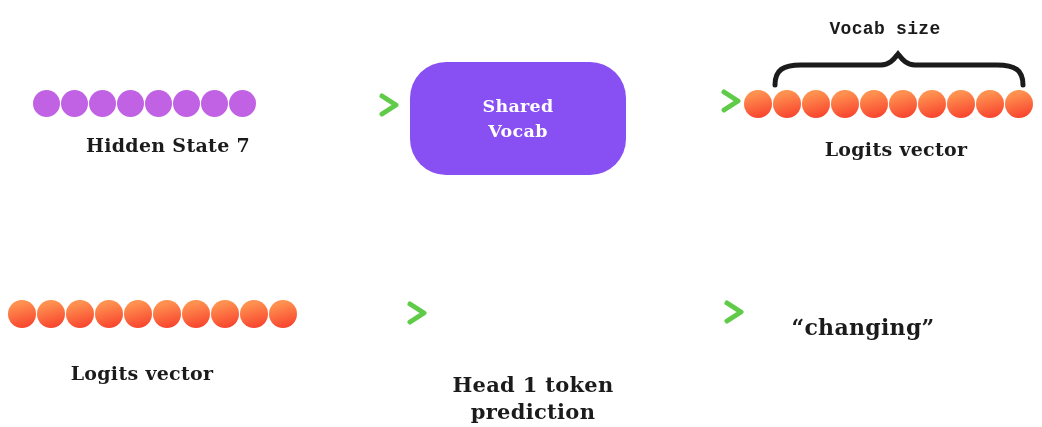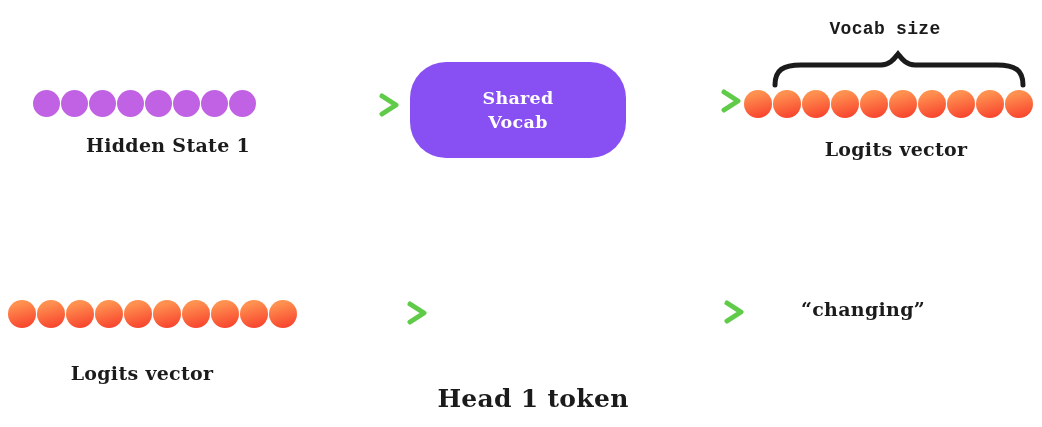--- a/index.html
+++ b/index.html
@@ -20,21 +20,21 @@
     white-space:nowrap;letter-spacing:.3px;text-align:center;
   }
   .lbl.multiline{white-space:normal;line-height:1.3;}
   .node{
     position:absolute;display:flex;flex-direction:column;
     align-items:center;justify-content:center;
     color:var(--box_text,#ffffff);font-weight:bold;text-align:center;
   }
   .node .line{display:block;}
   .node1{
-    left:410px;top:62px;width:216px;height:96px;border-radius:36px;
+    left:410px;top:62px;width:216px;height:113px;border-radius:36px;
     background:var(--box1_bg,#8850f2);
     font-size:17.5px;line-height:1.38;letter-spacing:.3px;
   }
   .node2{
     left:440px;top:277px;width:186px;height:88px;border-radius:34px;
     background:linear-gradient(55deg,var(--box2_from,#2c46c0),var(--box2_to,#b95ade));
     font-size:21px;line-height:1.35;letter-spacing:.4px;
   }
   svg.arrow,svg.brace{position:absolute;display:block;}
 </style>
@@ -47,21 +47,21 @@
       <span class="dot purple"></span>
       <span class="dot purple"></span>
       <span class="dot purple"></span>
       <span class="dot purple"></span>
       <span class="dot purple"></span>
       <span class="dot purple"></span>
       <span class="dot purple"></span>
       <span class="dot purple"></span>
     </div>
 
-  <div class="lbl" style="left:168px;top:134px;font-size:19px;">Hidden State 1</div>
+  <div class="lbl" style="left:168px;top:134px;font-size:19px;">Hidden State 7</div>
 
   <svg class="arrow" style="left:284px;top:92px;" width="116" height="26">
     <defs>
         <linearGradient id="g1" x1="0" y1="0" x2="1" y2="0">
       <stop offset="0" style="stop-color:var(--arrow_teal,#1c7f9c)"></stop>
       <stop offset="1" style="stop-color:var(--arrow_green,#5fcb49)"></stop>
     </linearGradient>
       </defs>
     <line x1="3" y1="13" x2="99" y2="13" stroke="url(#g1)" stroke-width="4.5" stroke-linecap="round"></line>
     <polyline points="98,4 112,13 98,22" fill="none" style="stroke:var(--arrow_green,#5fcb49)" stroke-width="5" stroke-linecap="round" stroke-linejoin="round"></polyline>
@@ -124,30 +124,31 @@
         <linearGradient id="g3" x1="0" y1="0" x2="1" y2="0">
       <stop offset="0" style="stop-color:var(--arrow_teal,#1c7f9c)"></stop>
       <stop offset="1" style="stop-color:var(--arrow_green,#5fcb49)"></stop>
     </linearGradient>
       </defs>
     <line x1="3" y1="13" x2="103" y2="13" stroke="url(#g3)" stroke-width="4.5" stroke-linecap="round"></line>
     <polyline points="102,4 116,13 102,22" fill="none" style="stroke:var(--arrow_green,#5fcb49)" stroke-width="5" stroke-linecap="round" stroke-linejoin="round"></polyline>
   </svg>
 
 
-  <div class="lbl multiline" style="left:533px;top:371px;font-size:25px;margin-top:12px;">
+  <div class="lbl multiline" style="left:533px;top:371px;font-size:21px;">
     <span style="display:block">Head 1 token</span>
+    <span style="display:block">prediction</span>
   </div>
 
   <svg class="arrow" style="left:645px;top:299px;" width="100" height="26">
     <defs>
         <linearGradient id="g4" x1="0" y1="0" x2="1" y2="0">
       <stop offset="0" style="stop-color:var(--arrow_teal,#1c7f9c)"></stop>
       <stop offset="1" style="stop-color:var(--arrow_green,#5fcb49)"></stop>
     </linearGradient>
       </defs>
     <line x1="3" y1="13" x2="83" y2="13" stroke="url(#g4)" stroke-width="4.5" stroke-linecap="round"></line>
     <polyline points="82,4 96,13 82,22" fill="none" style="stroke:var(--arrow_green,#5fcb49)" stroke-width="5" stroke-linecap="round" stroke-linejoin="round"></polyline>
   </svg>
 
-  <div class="lbl" style="left:863px;top:298px;font-size:19px;">“changing”</div>
+  <div class="lbl" style="left:863px;top:314px;font-size:22px;">“changing”</div>
 
 </div>
 
 </body></html>

